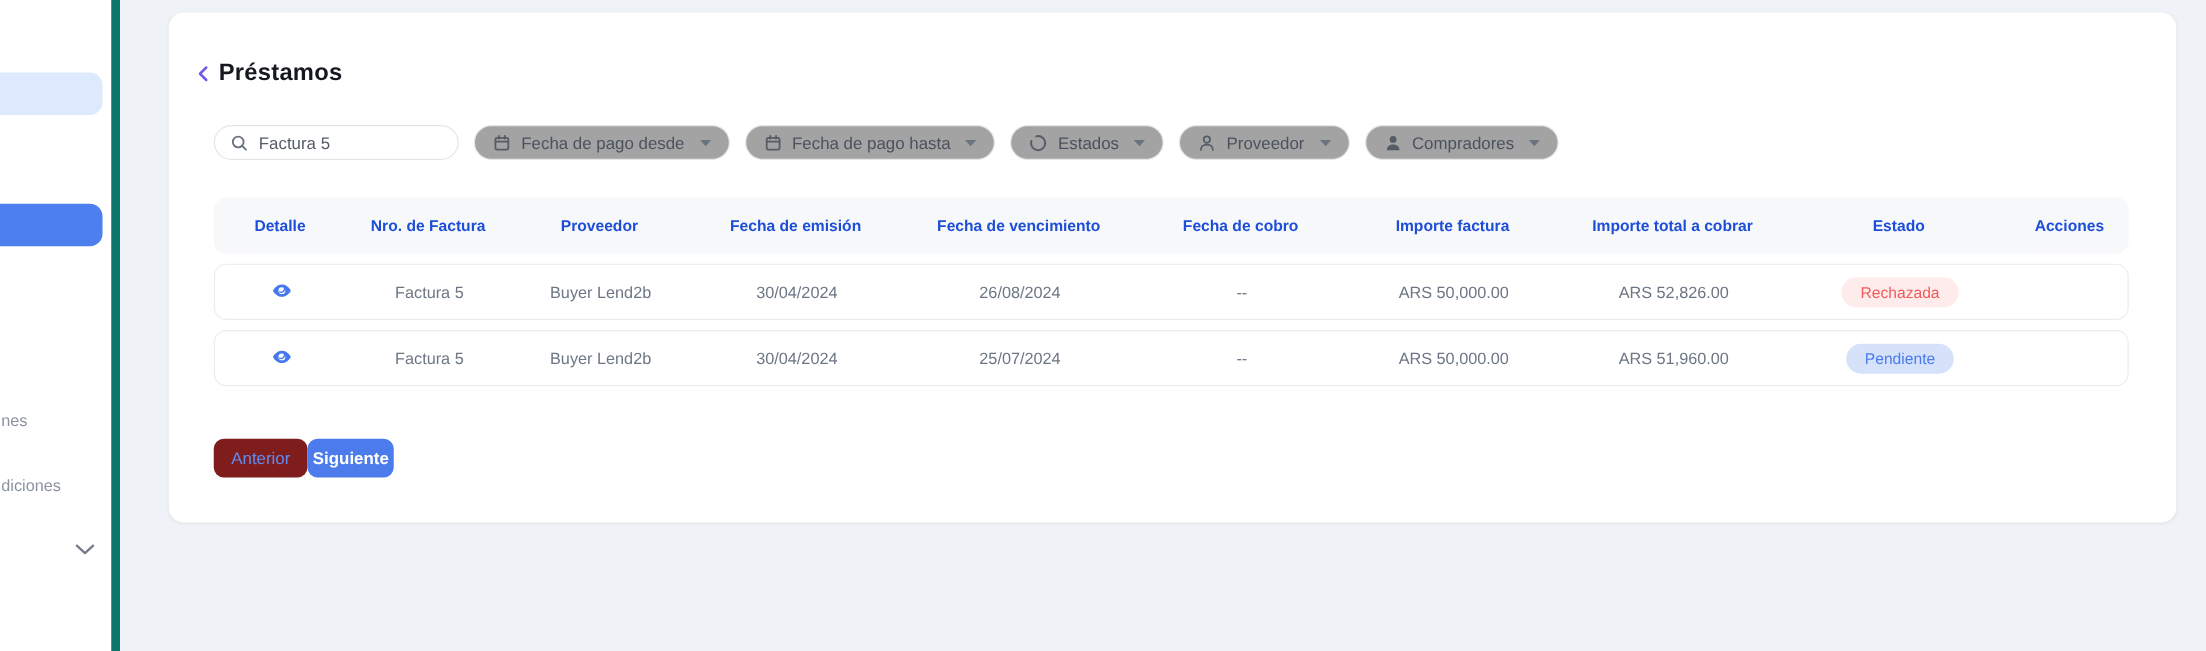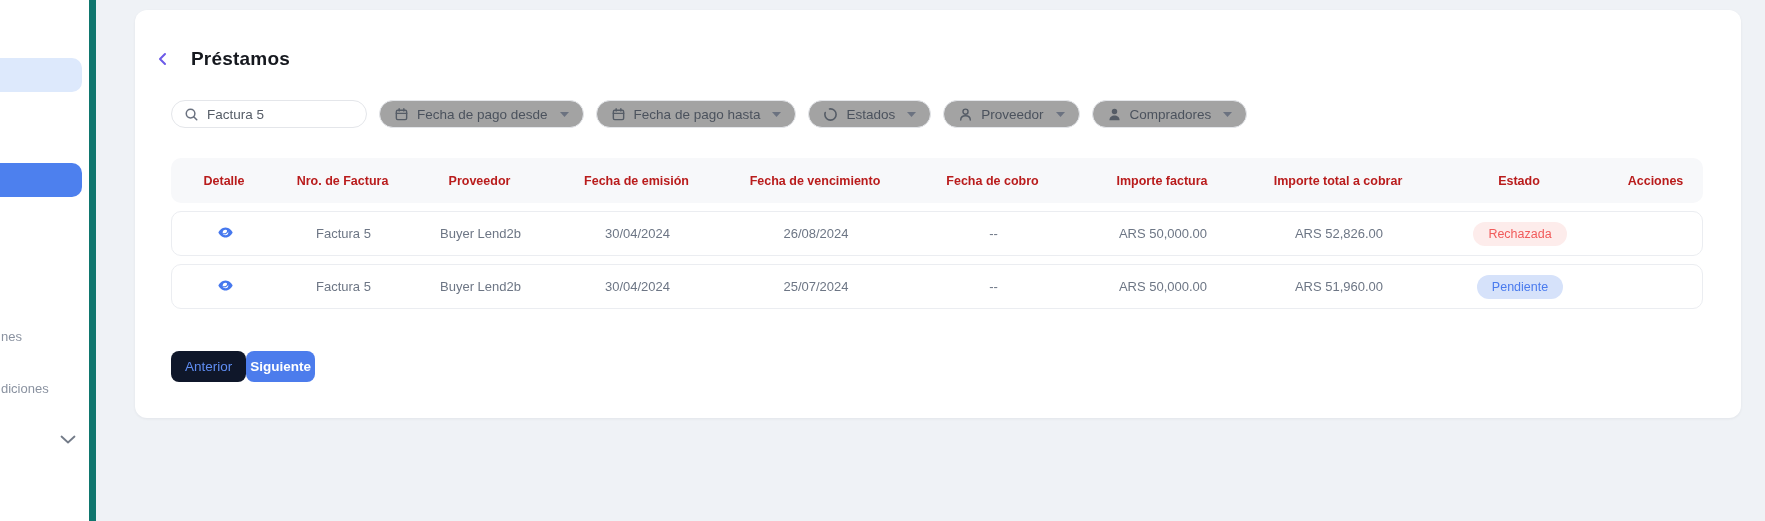--- a/index.html
+++ b/index.html
@@ -25,21 +25,21 @@
   .sb-chevron { position:absolute; left:60px; top:435px; }
 
   
   .card {
     position:absolute; left:135px; top:10px; width:1606px; height:408px;
     background:#ffffff; border-radius:12px;
     box-shadow:0 1px 3px rgba(16,24,40,.06);
     padding:38px 38px 36px 36px;
   }
 
-  .title-row { display:flex; align-items:center; gap:20px; margin-left:-16px; }
+  .title-row { display:flex; align-items:center; gap:4px; margin-left:-16px; }
   .back-btn { background:none; border:none; cursor:pointer; display:flex; align-items:center; padding:0; }
   .page-title { font-size:19px; font-weight:700; color:#15181e; letter-spacing:.2px; }
 
   
   .filters { display:flex; align-items:center; gap:12px; margin-top:30px; }
   .search-box {
     display:flex; align-items:center; gap:8px;
     width:196px; height:28px; padding:0 12px;
     border:1px solid #e4e6ea; border-radius:14px; background:#fff;
   }
@@ -61,42 +61,42 @@
   .table { margin-top:30px; }
   .grid-row {
     display:grid;
     grid-template-columns:106px 131px 143px 171px 186px 169px 170px 182px 180px 93px;
     align-items:center;
   }
   .thead {
     height:45px; background:#f7f8fa; border-radius:10px;
   }
   .thead span {
-    text-align:center; font-size:12.5px; font-weight:700; color:#b91c1c;
+    text-align:center; font-size:12.5px; font-weight:700; color:#1d4ed8;
   }
   .trow {
     height:45px; margin-top:8px; background:#fff;
     border:1px solid #ebedf1; border-radius:10px;
   }
   .cell { text-align:center; font-size:13px; color:#6d7685; }
   .eye-btn { background:none; border:none; cursor:pointer; display:inline-flex; align-items:center; }
   .badge {
     display:inline-block; padding:5px 15px; border-radius:13px;
     font-size:12.5px;
   }
   .badge.rejected { background:#fdeceb; color:#f15b5b;text-align:center; }
   .badge.pending  { background:#d6e2fa; color:#4a7bee; }
 
   
   .pagination { display:flex; align-items:center; margin-top:42px; }
   .pg-btn {
     border:none; border-radius:8px; height:31px; padding:0 14px;
     font-family:"Liberation Sans", sans-serif; font-size:13.5px; cursor:pointer;
   }
-  .pg-btn.prev { background:#0f172a; color:#5f8df2; }
+  .pg-btn.prev { background:#7f1d1d; color:#5f8df2; }
   .pg-btn.next { background:#4c7cec; color:#ffffff; font-weight:700; padding:0 4px; }
   .pg-info { flex:1; text-align:center; font-size:13.5px; color:#3a414c; }
 
   svg { display:block; }
 </style>
 </head>
 <body>
 
 <aside class="sidebar">
   <div class="sb-pill light"></div>

